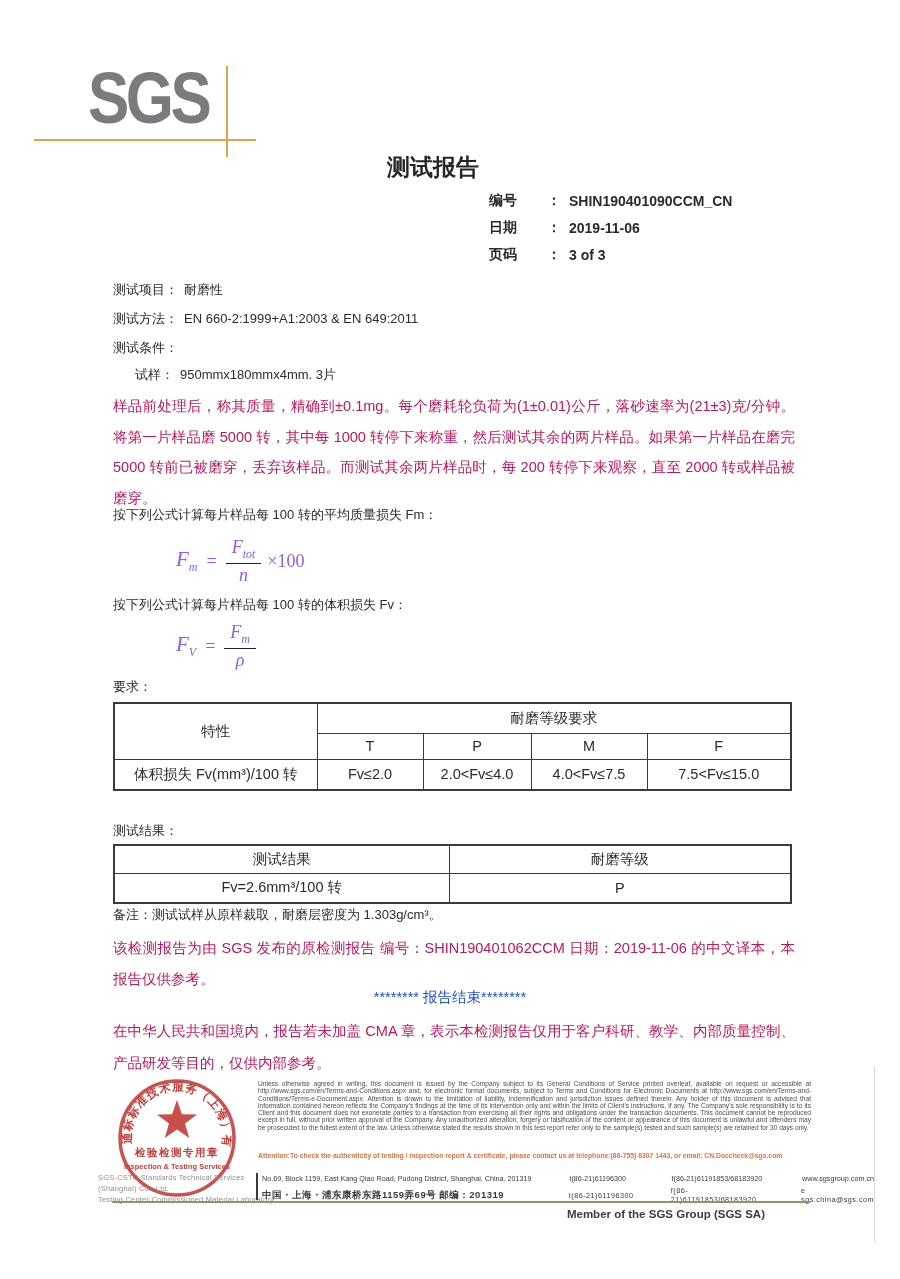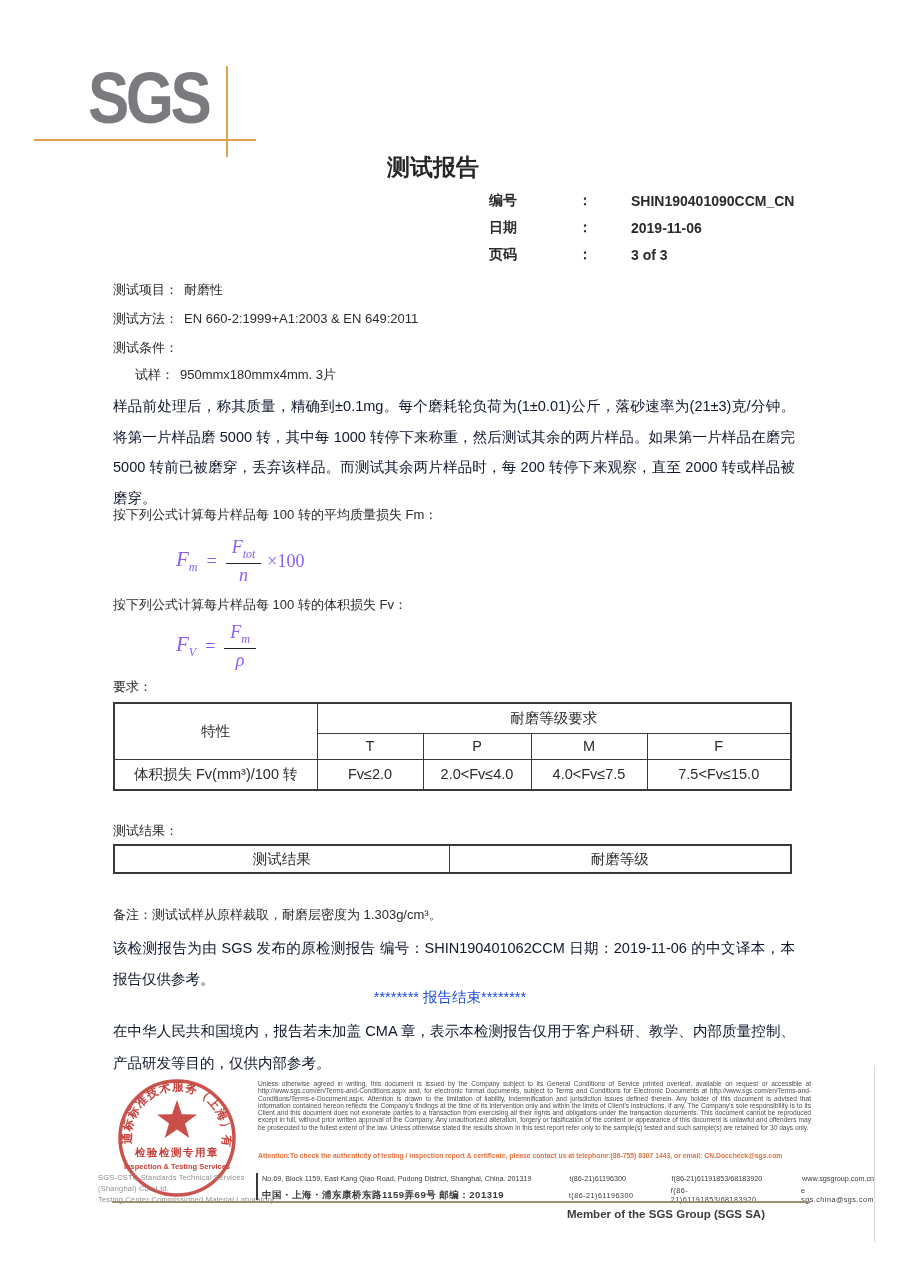--- a/index.html
+++ b/index.html
@@ -9,29 +9,29 @@
 
   
   .logo-text { left:88px; top:62px; font-size:72px; font-weight:bold; color:#797b7e;
                letter-spacing:-4px; transform:scaleX(0.86); transform-origin:left top; line-height:1; }
   .cross-v { left:226px; top:66px; width:2px; height:91px; background:#dba14e; }
   .cross-h { left:34px; top:139px; width:222px; height:2px; background:#dba14e; }
 
   
   .title { left:0; top:152px; width:866px; text-align:center; font-size:23px; font-weight:bold; color:#252525; }
   .meta { left:489px; top:187px; }
-  .meta-row { display:flex; align-items:center; height:27px; font-size:14px; font-weight:bold; color:#2a2a2a;gap:31px; }
+  .meta-row { display:flex; align-items:center; height:27px; font-size:14px; font-weight:bold; color:#2a2a2a; }
   .meta-label { width:58px; }
   .meta-sep { width:22px; }
   .meta-value { }
 
   
   .bodyline { left:113px; font-size:13px; color:#2b2b2b; white-space:nowrap; }
   .bodyline b.lab { font-weight:normal; margin-right:6px; }
-  .para { left:113px; width:682px; font-size:14.5px; line-height:30.5px; text-align:justify; color:#0f172a; }
+  .para { left:113px; width:682px; font-size:14.5px; line-height:30.5px; text-align:justify; color:#be185d; }
 
   
   .formula { display:flex; align-items:center; font-family:"Liberation Serif", serif; color:#8b5cf6; }
   .f-lhs { font-style:italic; font-size:21px; }
   .f-sub { font-style:italic; font-size:12px; vertical-align:sub; }
   .f-eq { font-size:18px; margin:0 9px; }
   .frac { display:inline-flex; flex-direction:column; align-items:center; font-size:18px; }
   .frac .num { font-style:italic; padding:0 6px 1px 6px; border-bottom:1.6px solid #222; }
   .frac .den { font-style:italic; padding-top:1px; }
   .f-times { font-size:18px; margin-left:6px; }
@@ -168,20 +168,24 @@
   <table class="abs doc-table" id="res-table" style="left:113px;top:844px">
     <colgroup>
         <col style="width:335px">
         <col>
       </colgroup>
     <tbody>
         <tr class="r1">
       <th>测试结果</th>
       <th>耐磨等级</th>
     </tr>
+    <tr class="r2">
+      <td>Fv=2.6mm³/100 转</td>
+      <td>P</td>
+    </tr>
   </tbody>
     </table>
 
   <div class="abs bodyline" style="top:906px">备注：测试试样从原样裁取，耐磨层密度为 1.303g/cm³。</div>
   <div class="abs para" style="top:933px;line-height:31px">该检测报告为由 SGS 发布的原检测报告 编号：SHIN190401062CCM 日期：2019-11-06 的中文译本，本报告仅供参考。</div>
   <div class="abs center-line" style="top:988px;width:900px;left:0">******** 报告结束********</div>
   <div class="abs para" style="top:1015px;line-height:32px">在中华人民共和国境内，报告若未加盖 CMA 章，表示本检测报告仅用于客户科研、教学、内部质量控制、产品研发等目的，仅供内部参考。</div>
 
   <div class="abs stamp-wrap">
     <svg width="134" height="126" viewBox="0 0 134 126">

